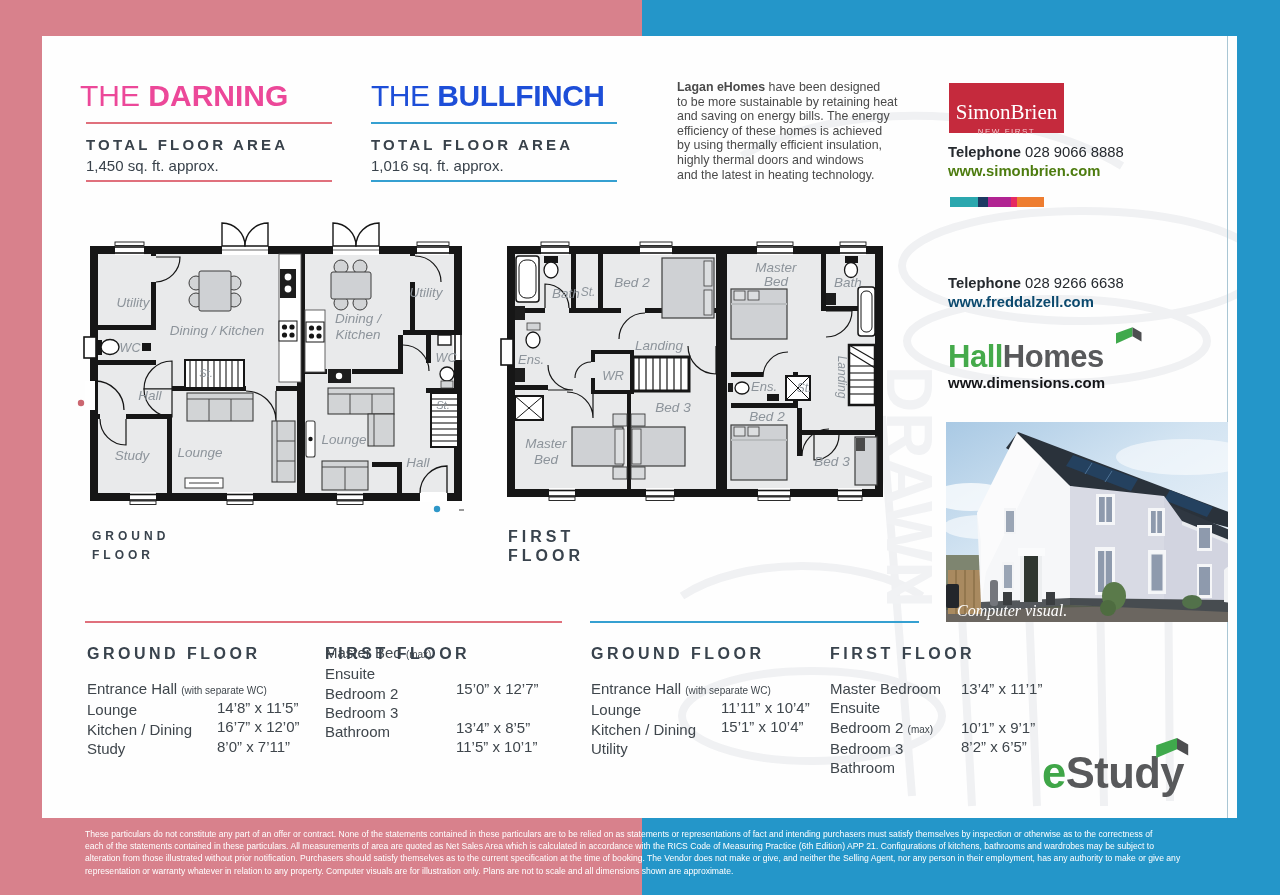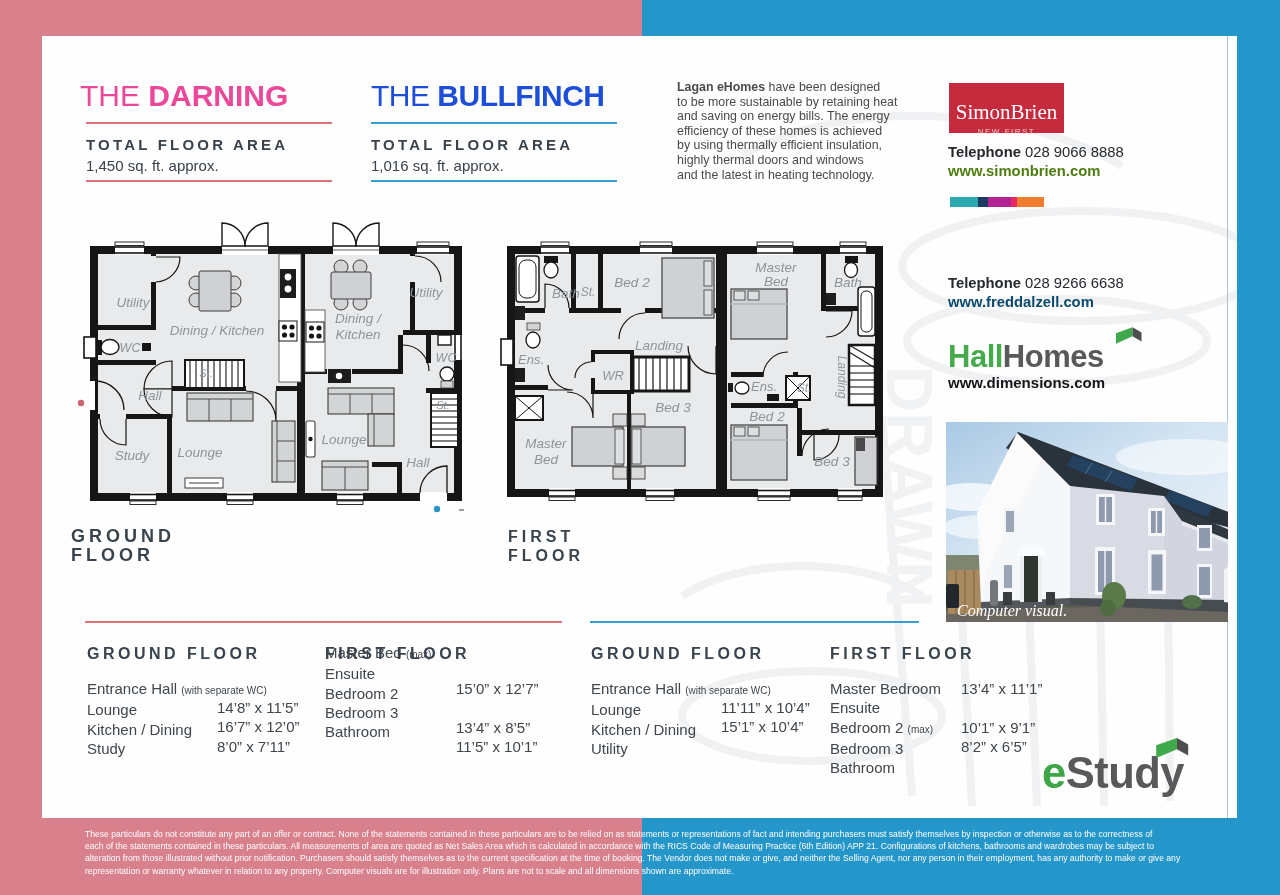--- a/index.html
+++ b/index.html
@@ -793,21 +793,21 @@
     <rect x="541" y="242" width="28" height="3.5"></rect>
     <rect x="640" y="242" width="32" height="3.5"></rect>
     <rect x="757" y="242" width="36" height="3.5"></rect>
     <rect x="840" y="242" width="26" height="3.5"></rect>
   </g>
 
   <rect x="459" y="509" width="5" height="2" fill="#9a9a9a"></rect>
 </g>
 </svg>
 
-<div class="abs" style="left:71px;top:527px;font-size:18px;font-weight:700;letter-spacing:4px;color:#39434d;line-height:19px">GROUND<br>FLOOR</div>
+<div class="abs" style="left:92px;top:527px;font-size:12px;font-weight:700;letter-spacing:4px;color:#39434d;line-height:19px">GROUND<br>FLOOR</div>
 
 <div class="abs" style="left:508px;top:527px;font-size:16px;font-weight:700;letter-spacing:4px;color:#39434d;line-height:19px">FIRST<br>FLOOR</div>
 
 <div class="abs" style="left:85px;top:621px;width:477px;height:2px;background:#e0707c"></div>
 
 <div class="abs" style="left:590px;top:621px;width:329px;height:2px;background:#35a0d1"></div>
 
 <div class="abs" style="left:87px;top:645px;font-size:16px;font-weight:700;letter-spacing:3.5px;color:#39434d">GROUND FLOOR</div>
 
 <div class="abs" style="left:87px;top:679px;font-size:15px;color:#3f464c;line-height:19.3px">Entrance Hall <span style="font-size:10px">(with separate WC)</span><br>Lounge<br>Kitchen / Dining<br>Study</div>

